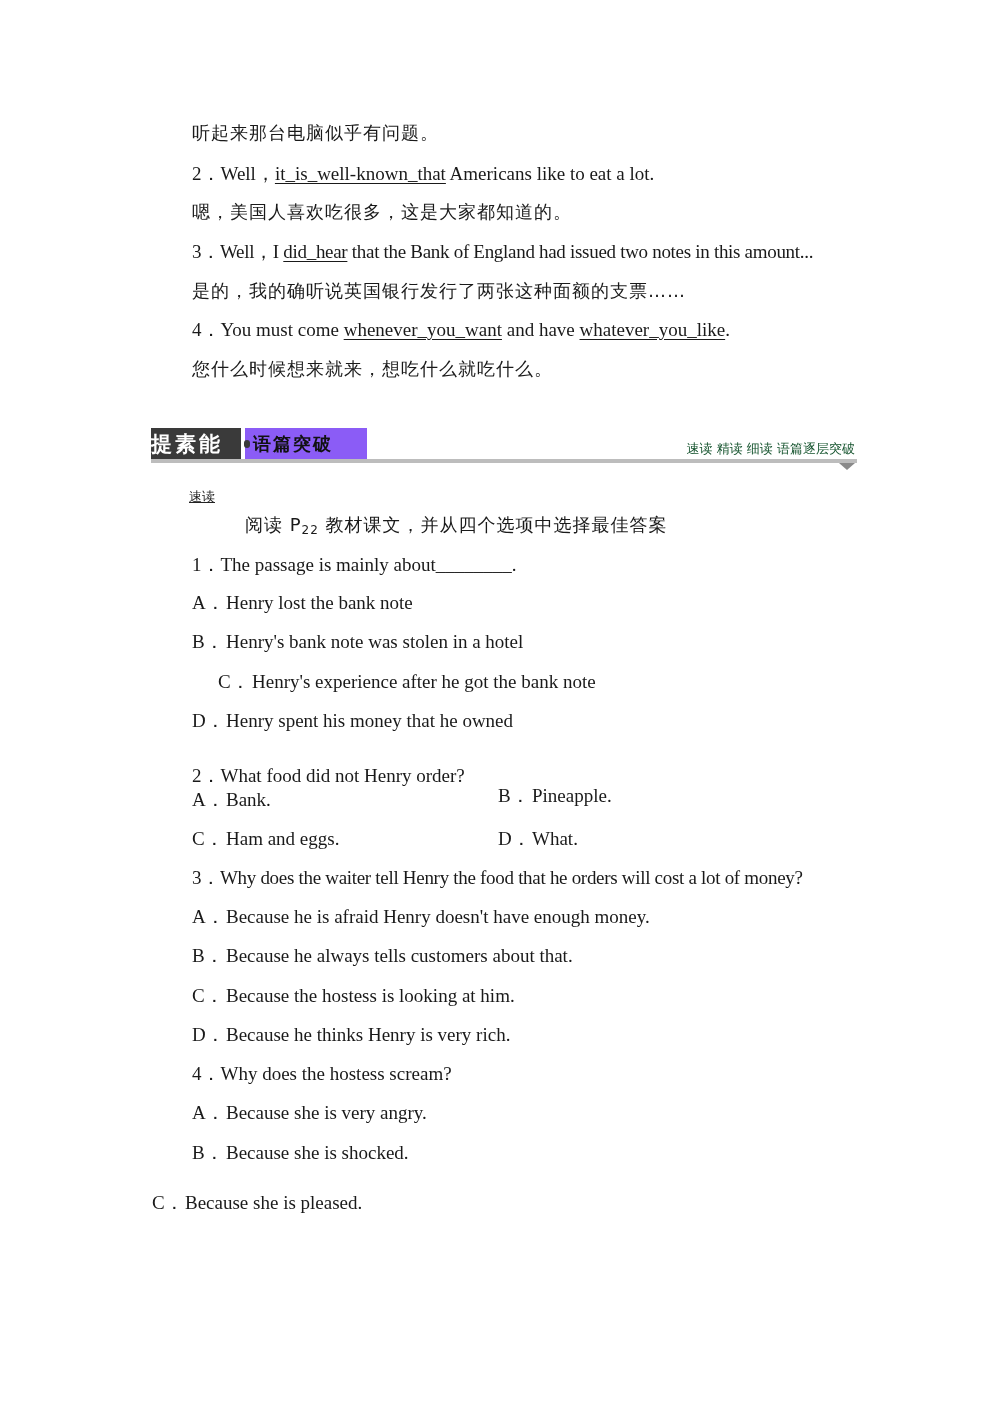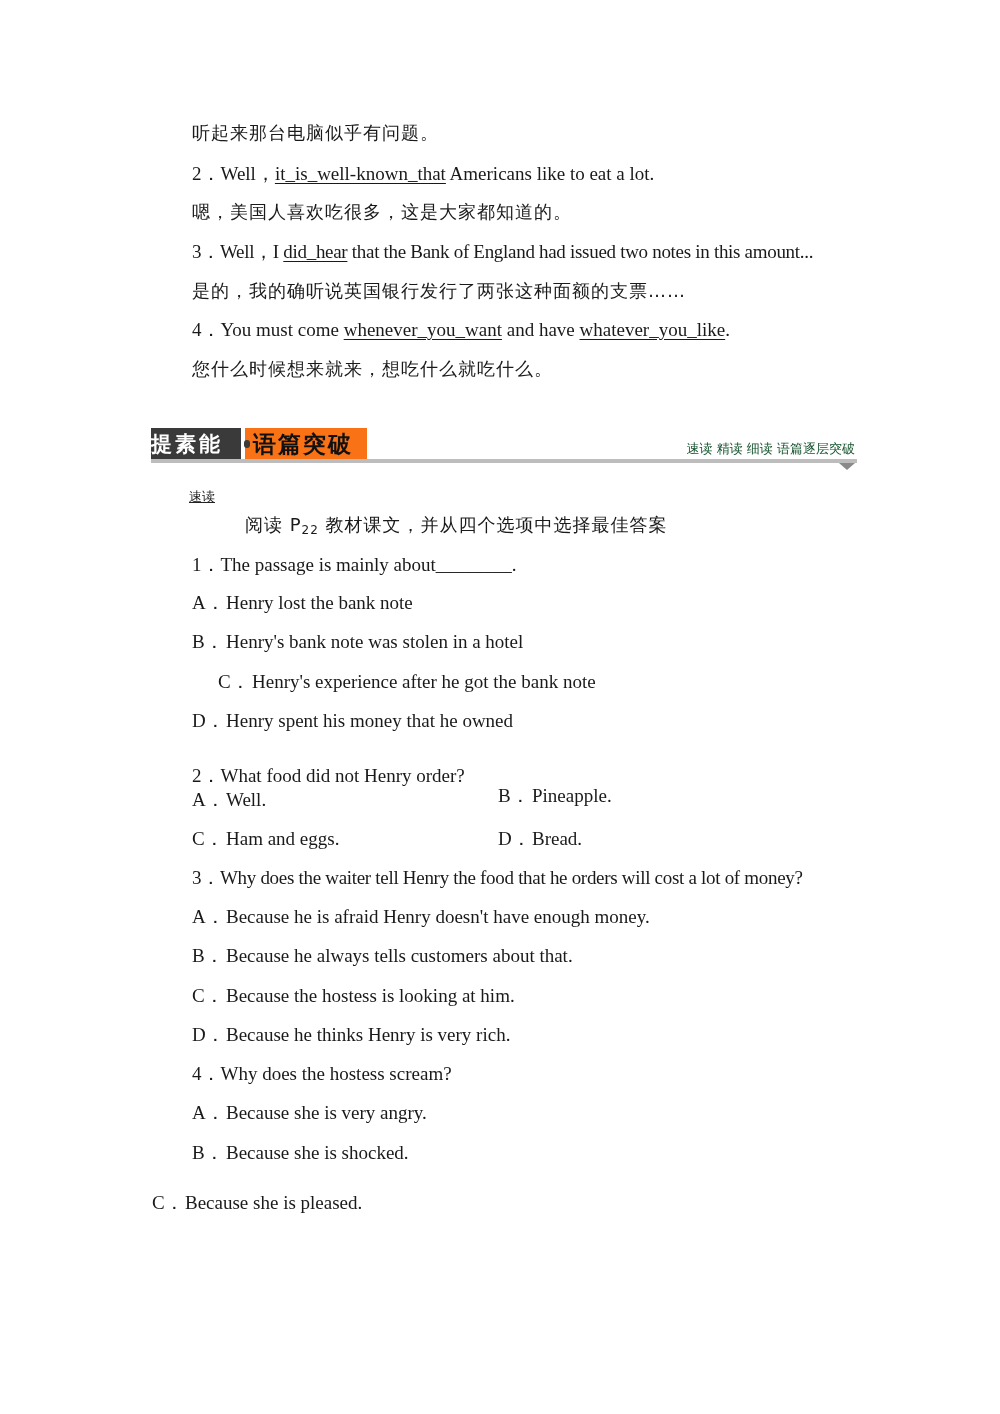--- a/index.html
+++ b/index.html
@@ -18,22 +18,22 @@
     .banner { position: absolute; left: 151px; top: 428px; width: 706px; height: 40px; }
     .banner-dark {
       position: absolute; left: 0; top: 0; width: 90px; height: 32px; background: #3a3a3a; color: #ffffff;
       font-family: "DejaVu Sans", sans-serif; font-weight: bold; font-size: 21px; line-height: 32px;
       letter-spacing: 3px;
     }
     .banner-dot {
       position: absolute; left: 93px; top: 12px; width: 6px; height: 8px; background: #3a3a3a; border-radius: 3px;
     }
     .banner-light {
-      position: absolute; left: 94px; top: 0; width: 114px; height: 32px; background: #f97316; color: #111;
-      font-family: "DejaVu Sans", sans-serif; font-weight: bold; font-size: 23px; line-height: 32px;
+      position: absolute; left: 94px; top: 0; width: 114px; height: 32px; background: #8b5cf6; color: #111;
+      font-family: "DejaVu Sans", sans-serif; font-weight: bold; font-size: 18px; line-height: 32px;
       padding-left: 8px; letter-spacing: 2px;
     }
     .banner-rule {
       position: absolute; left: 0; top: 31px; width: 706px; height: 4px; background: #bdbdbd;
     }
     .banner-tagline {
       position: absolute; right: 2px; top: 12px; font-family: "DejaVu Sans", sans-serif; font-size: 13px;
       color: #14532d; white-space: nowrap;
     }
     .banner-arrow {
@@ -84,24 +84,24 @@
   <span>1．</span><span>The passage is mainly about________.</span>
 </div>
 <div class="line" style="top:591px;"><span class="opt-label">A．</span><span>Henry lost the bank note</span></div>
 <div class="line" style="top:630px;"><span class="opt-label">B．</span><span>Henry's bank note was stolen in a hotel</span></div>
 <div class="line" style="top:670px;margin-left:26px;"><span class="opt-label">C．</span><span>Henry's experience after he got the bank note</span></div>
 <div class="line" style="top:709px;"><span class="opt-label">D．</span><span>Henry spent his money that he owned</span></div>
 
 <div class="line" style="top:748px;margin-top:16px;">
   <span>2．</span><span>What food did not Henry order?</span>
 </div>
-<div class="line" style="top:788px;"><span class="opt-label">A．</span><span>Well.</span></div>
+<div class="line" style="top:788px;"><span class="opt-label">A．</span><span>Bank.</span></div>
 <div class="line" style="top:784px; left:498px;"><span class="opt-label">B．</span><span>Pineapple.</span></div>
 <div class="line" style="top:827px;"><span class="opt-label">C．</span><span>Ham and eggs.</span></div>
-<div class="line" style="top:827px; left:498px;"><span class="opt-label">D．</span><span>Bread.</span></div>
+<div class="line" style="top:827px; left:498px;"><span class="opt-label">D．</span><span>What.</span></div>
 
 <div class="line" style="top:866px; letter-spacing:-0.3px;">
   <span>3．</span><span>Why does the waiter tell Henry the food that he orders will cost a lot of money?</span>
 </div>
 <div class="line" style="top:905px;"><span class="opt-label">A．</span><span>Because he is afraid Henry doesn't have enough money.</span></div>
 <div class="line" style="top:944px;"><span class="opt-label">B．</span><span>Because he always tells customers about that.</span></div>
 <div class="line" style="top:984px;"><span class="opt-label">C．</span><span>Because the hostess is looking at him.</span></div>
 <div class="line" style="top:1023px;"><span class="opt-label">D．</span><span>Because he thinks Henry is very rich.</span></div>
 
 <div class="line" style="top:1062px;">

